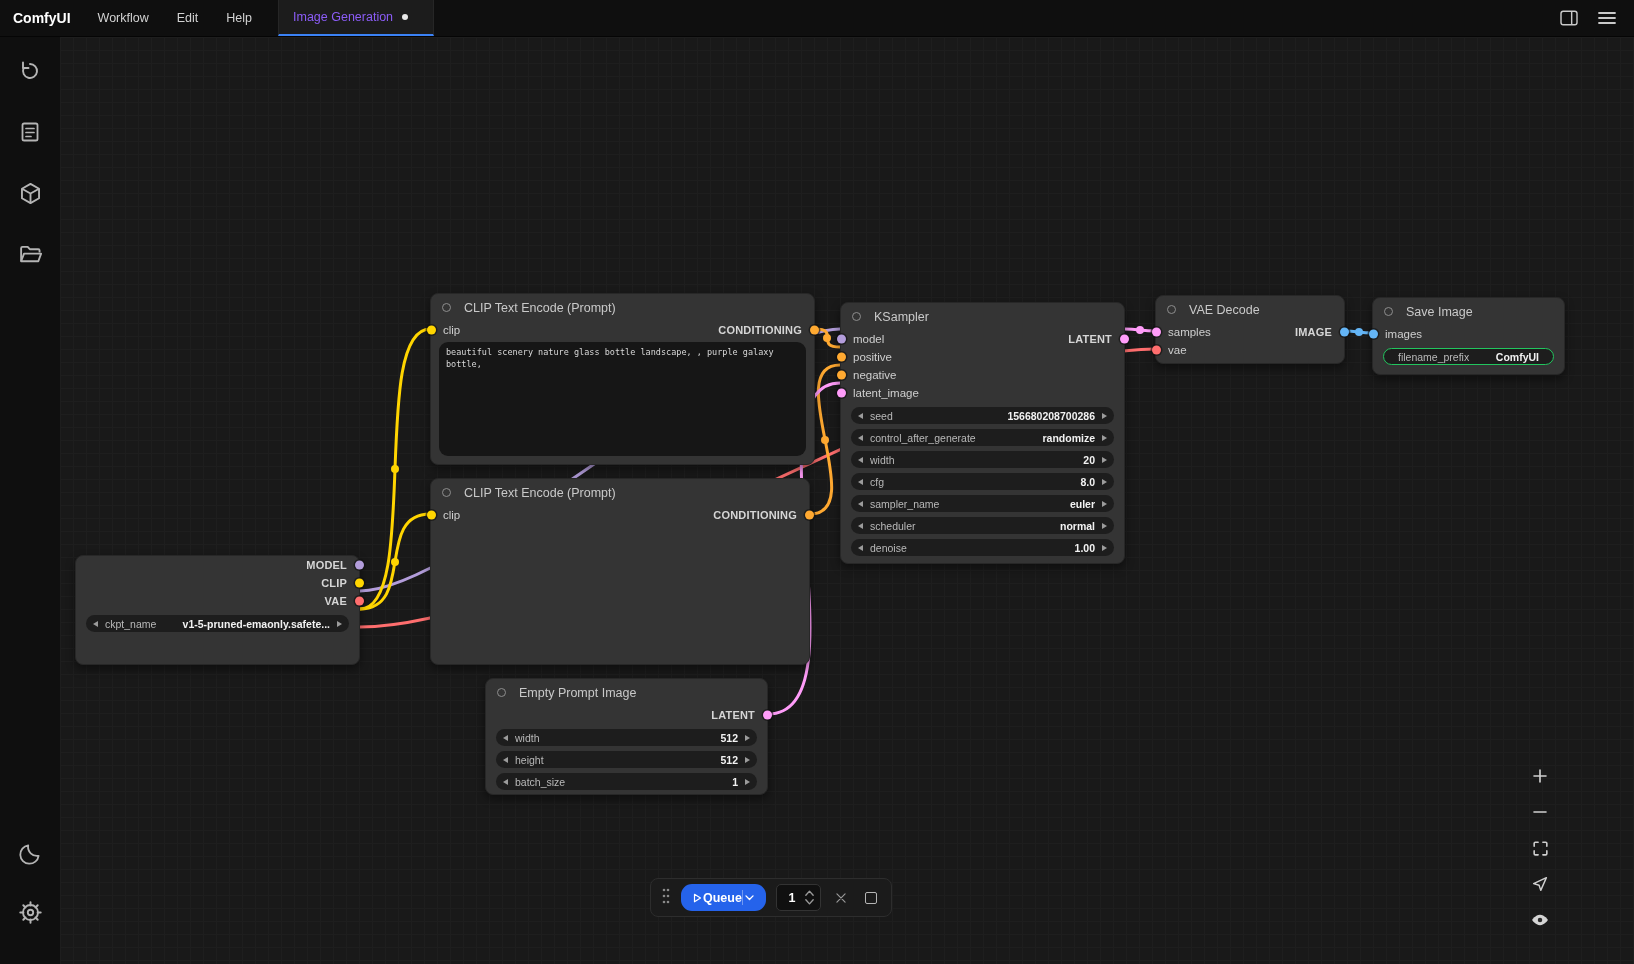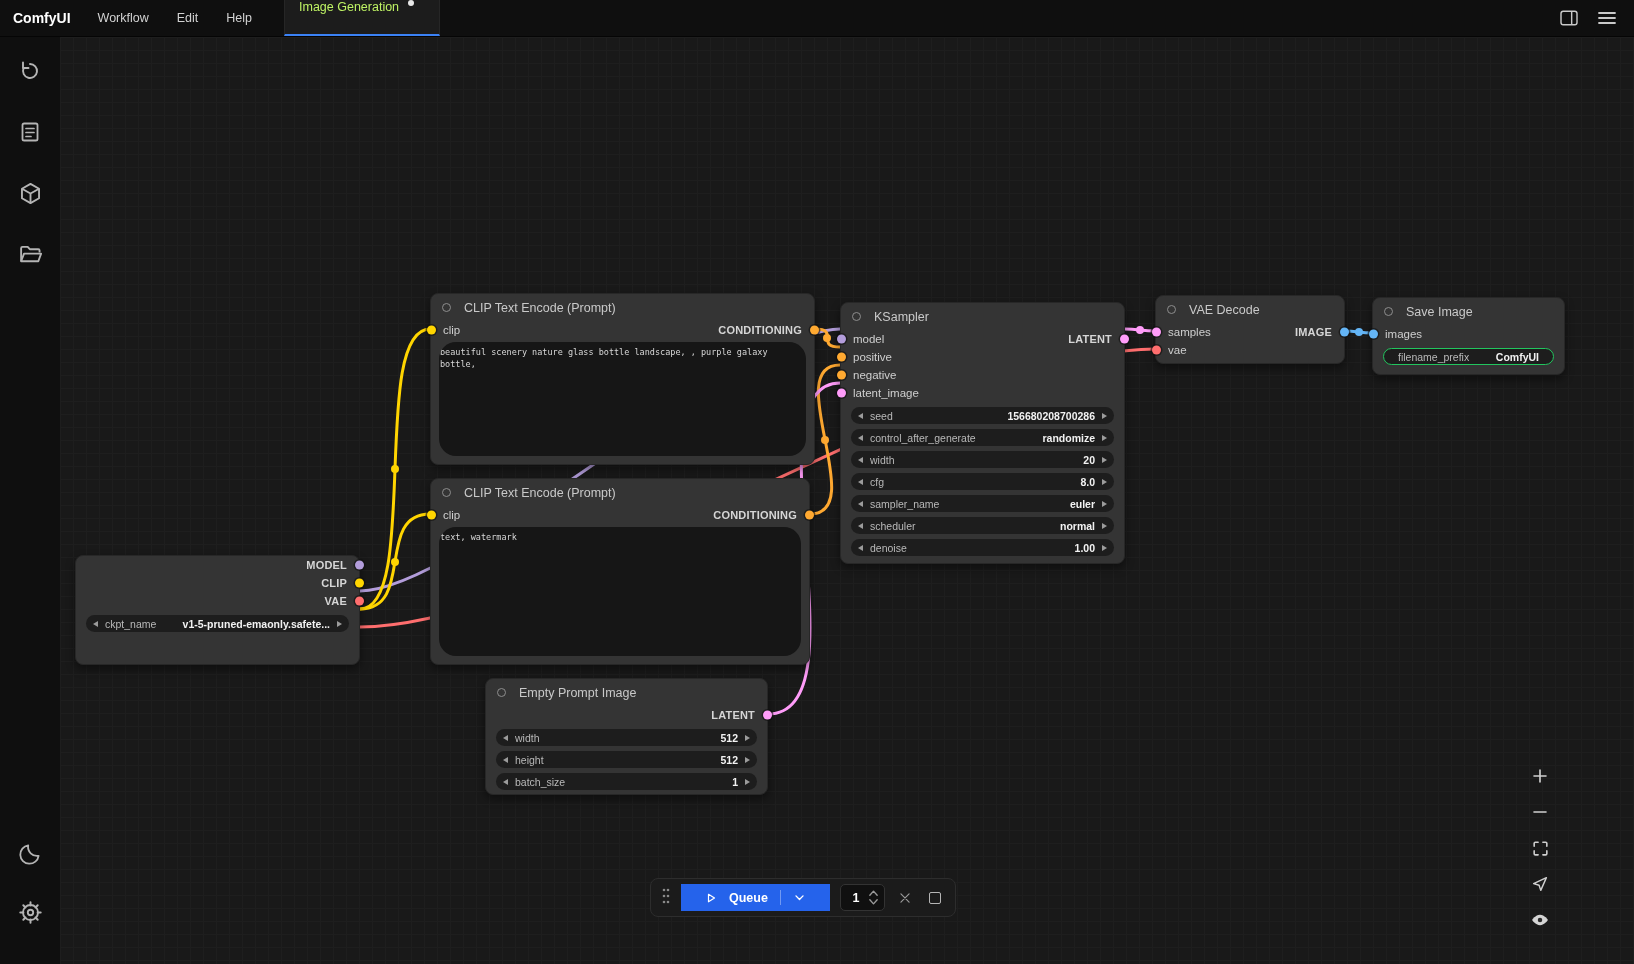--- a/index.html
+++ b/index.html
@@ -2,21 +2,21 @@
 <html style="--accent: #3b82f6; --queue-button: #2563eb;"><head>
 <meta charset="utf-8">
 <style>
   *{margin:0;padding:0;box-sizing:border-box;}
   html,body{width:1634px;height:964px;overflow:hidden;background:#181818;font-family:"Liberation Sans",sans-serif;-webkit-font-smoothing:antialiased;}
 
   
   .topbar{position:absolute;left:0;top:0;width:1634px;height:37px;background:#0f0f0f;display:flex;align-items:stretch;z-index:10;border-bottom:1px solid #050505;}
   .logo{color:#ffffff;font-weight:700;font-size:14px;display:flex;align-items:center;padding:0 13px;cursor:default;}
   .menu-item{color:#d2d2d2;font-size:12.5px;display:flex;align-items:center;padding:0 14px;cursor:default;}
-  .tab{margin-left:18px;width:156px;background:#1c1c1c;border-bottom:2px solid var(--accent,#3b82f6);display:flex;gap:9px;padding:0 14px;color:#bef264;font-size:12.5px;border-left:1px solid #262626;border-right:1px solid #262626;}
+  .tab{margin-left:12px;width:156px;background:#1c1c1c;border-bottom:2px solid var(--accent,#3b82f6);display:flex;align-items:center;gap:9px;padding:0 14px;color:#8b5cf6;font-size:12.5px;border-left:1px solid #262626;border-right:1px solid #262626;}
   .mod-dot{width:6px;height:6px;border-radius:50%;background:#e8e8e8;flex:0 0 auto;}
   .topbar-right{margin-left:auto;display:flex;align-items:center;gap:16px;padding-right:16px;}
   .tb-icon{display:flex;align-items:center;justify-content:center;width:22px;height:22px;}
 
   
   .sidebar{position:absolute;left:0;top:37px;width:60px;height:927px;background:#0f0f0f;display:flex;flex-direction:column;align-items:center;padding:16px 0 12px;z-index:9;}
   .side-btn{width:36px;height:36px;display:flex;align-items:center;justify-content:center;margin-bottom:25px;border-radius:7px;}
   .side-spacer{flex:1;}
   .side-btn.bottom{margin-bottom:22px;}
 
@@ -40,25 +40,25 @@
   .port{position:absolute;top:50%;width:9px;height:9px;border-radius:50%;transform:translateY(-50%);box-shadow:0 0 0 1.5px rgba(15,15,15,.6);}
   .port.pin{left:-4.5px;}
   .port.pout{right:-4.5px;}
   .widget{height:17px;margin:5px 10px 0;background:#1d1d1d;border-radius:9px;display:flex;align-items:center;padding:0 7px;}
   .widget.text-widget{border:1px solid #22c55e;}
   .arr{width:0;height:0;flex:0 0 auto;}
   .arr-l{border-top:3.5px solid transparent;border-bottom:3.5px solid transparent;border-right:5px solid #9c9c9c;}
   .arr-r{border-top:3.5px solid transparent;border-bottom:3.5px solid transparent;border-left:5px solid #9c9c9c;}
   .wlabel{font-size:10.5px;color:#b9b9b9;margin:0 7px;white-space:nowrap;flex:0 0 auto;}
   .wvalue{flex:1;text-align:right;font-size:10.5px;font-weight:700;color:#f2f2f2;margin-right:7px;white-space:nowrap;overflow:hidden;}
-  .prompt-box{position:absolute;left:8px;right:8px;bottom:8px;background:#161616;border-radius:17px;padding:5px 1px;font-family:"DejaVu Sans Mono",monospace;font-size:8.5px;color:#d8d8d8;line-height:1.4;overflow:hidden;}
+  .prompt-box{position:absolute;left:8px;right:8px;bottom:8px;background:#161616;border-radius:9px;padding:5px 7px;font-family:"DejaVu Sans Mono",monospace;font-size:8.5px;color:#d8d8d8;line-height:1.4;overflow:hidden;}
 
   
   .queue-panel{position:absolute;left:590px;top:841px;height:39px;z-index:5;background:#1b1b1b;border:1px solid #2d2d2d;border-radius:8px;display:flex;align-items:center;gap:10px;padding:0 10px;}
-  .queue-btn{height:27px;background:var(--queue-button,#2563eb);border-radius:0;display:flex;align-items:center;padding:0 24px;gap:12px;}
+  .queue-btn{height:27px;background:var(--queue-button,#2563eb);border-radius:11px;display:flex;align-items:center;padding:0 10px;gap:0;}
   .queue-label{color:#ffffff;font-size:12.5px;font-weight:600;}
   .queue-sep{width:1px;height:15px;background:rgba(255,255,255,.35);}
   .batch{height:27px;display:flex;align-items:center;background:#101010;border:1px solid #333333;border-radius:5px;padding:0 5px 0 10px;gap:7px;}
   .batch-num{color:#ffffff;font-weight:700;font-size:12.5px;min-width:10px;text-align:center;}
   .batch-steppers{display:flex;flex-direction:column;gap:1px;}
   .q-icon{display:flex;align-items:center;justify-content:center;width:20px;height:20px;}
   .stop-square{width:12px;height:12px;border:1.5px solid #b5b5b5;border-radius:2px;}
 
   
   .zoom-controls{position:absolute;right:80px;bottom:30px;display:flex;flex-direction:column;gap:8px;z-index:5;}
@@ -206,21 +206,20 @@
     <div class="slot-row">
       <div class="in-slot">
           <span class="in-label">clip</span>
         </div>
       <span class="port pin" style="background: rgb(255, 213, 0);"></span>
       <div class="out-slot">
           <span class="out-label">CONDITIONING</span>
         </div>
       <span class="port pout" style="background: rgb(255, 169, 49);"></span>
     </div>
-    <div class="prompt-box" style="top:48px">text, watermark</div>
   </div>
 
   <div class="node" style="left:425px;top:641px;width:283px;height:117px">
     <div class="node-header">
       <span class="collapse-dot"></span>
       <span class="node-title">Empty Prompt Image</span>
     </div>
     <div class="slot-row">
       <div class="out-slot">
           <span class="out-label">LATENT</span>

